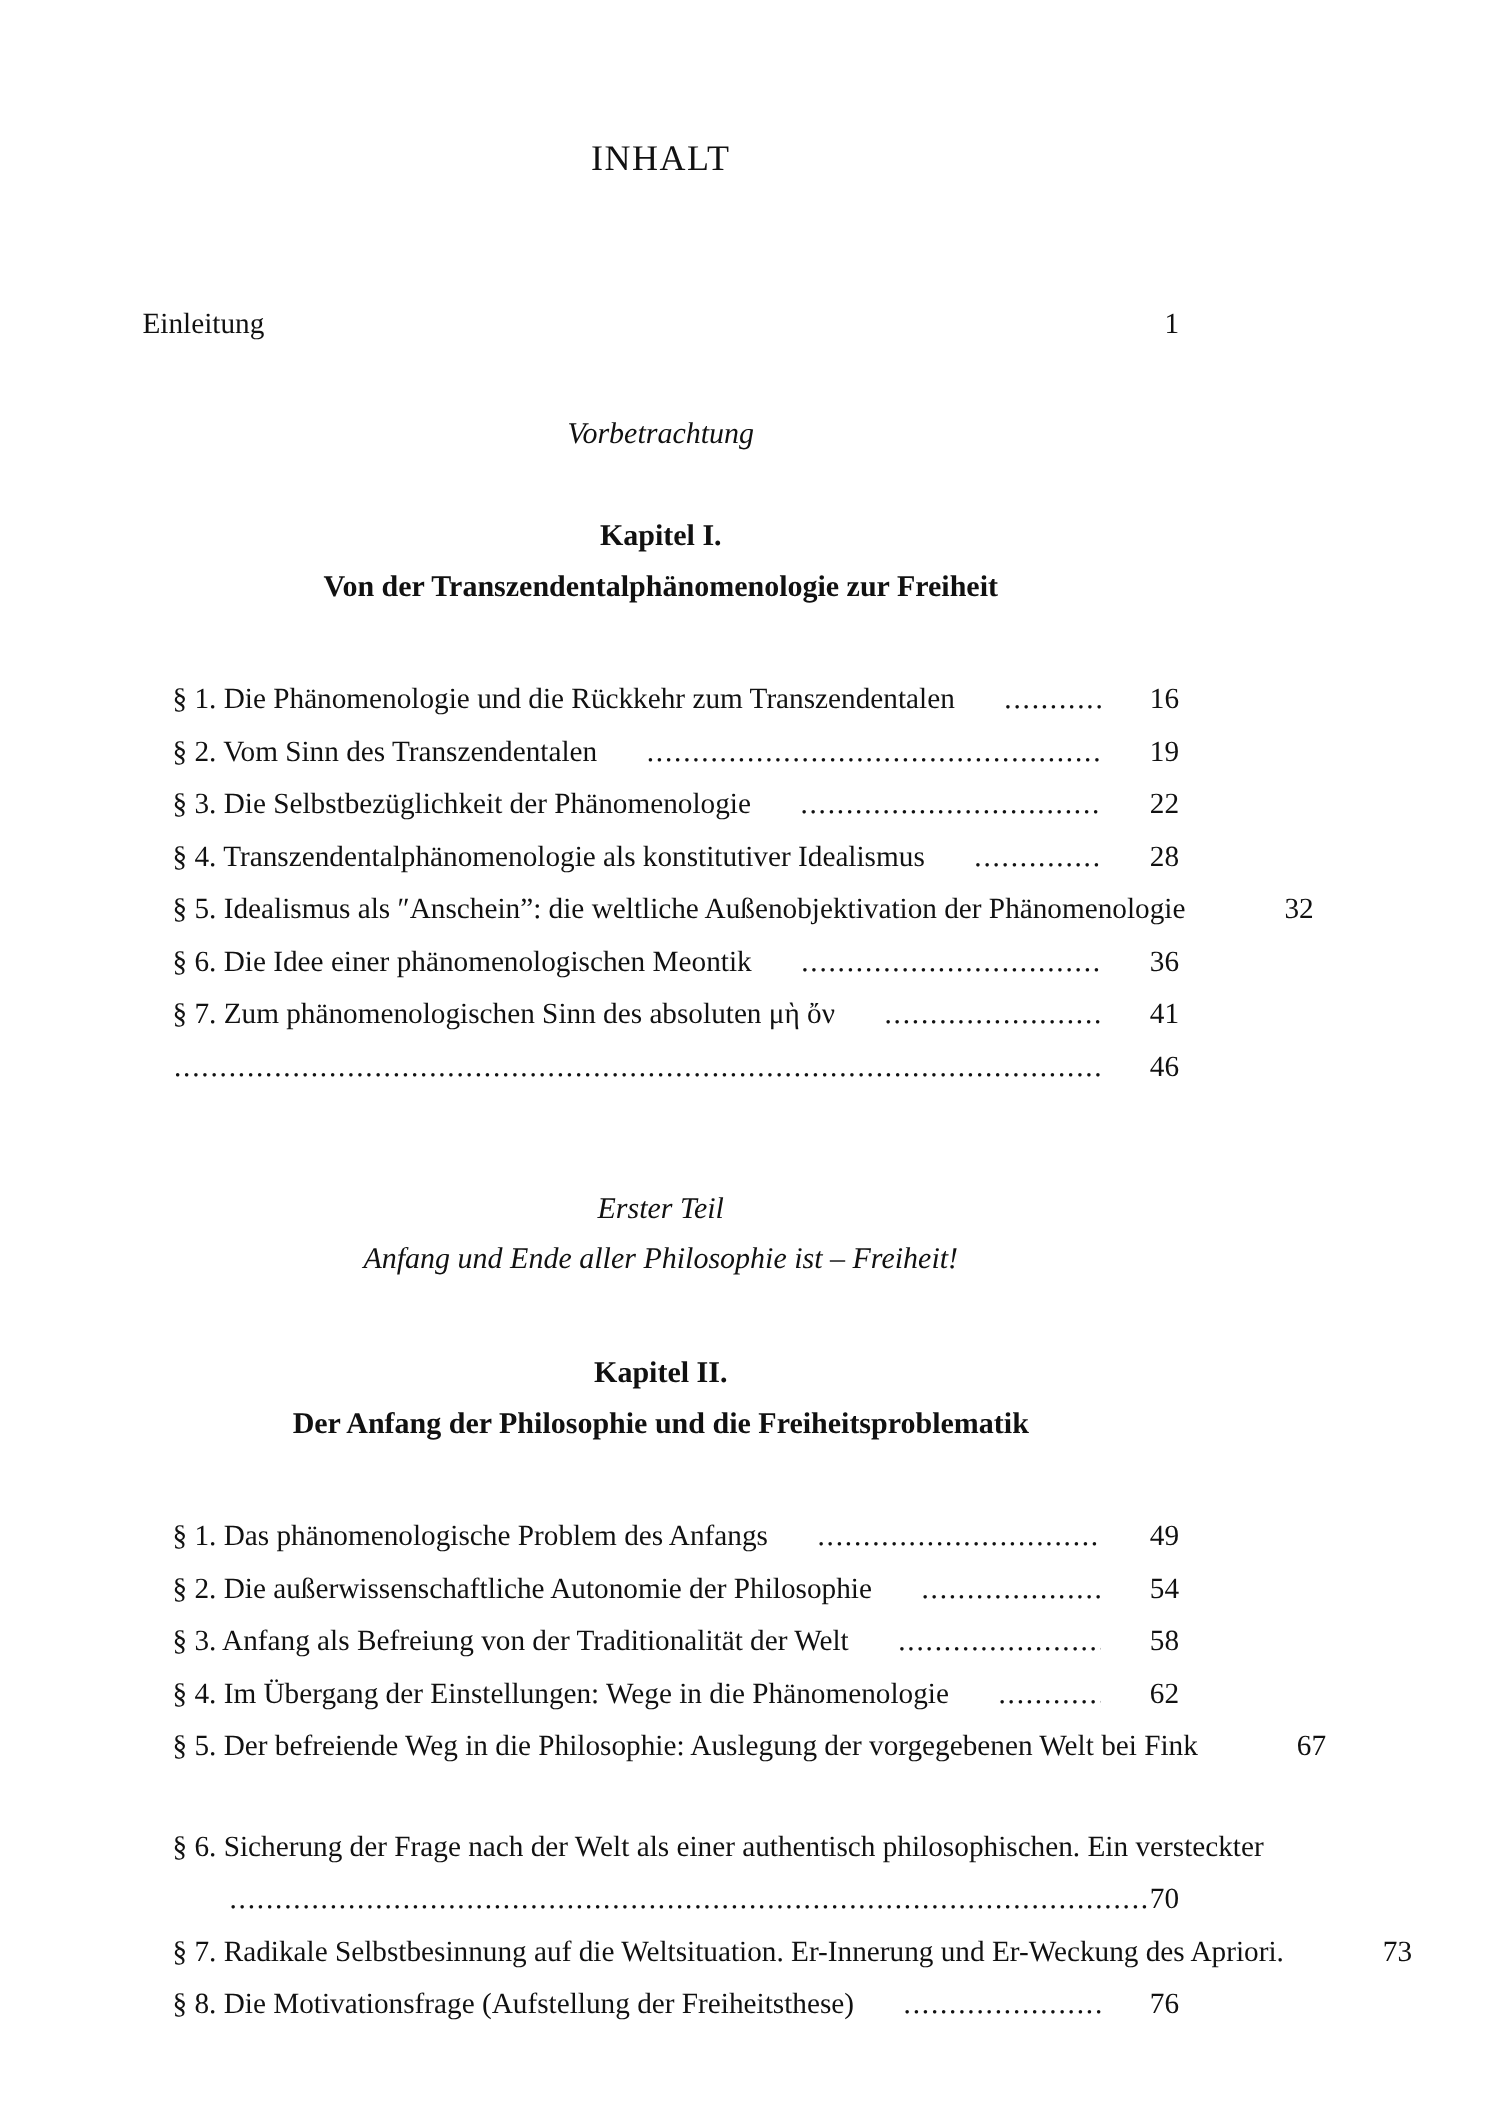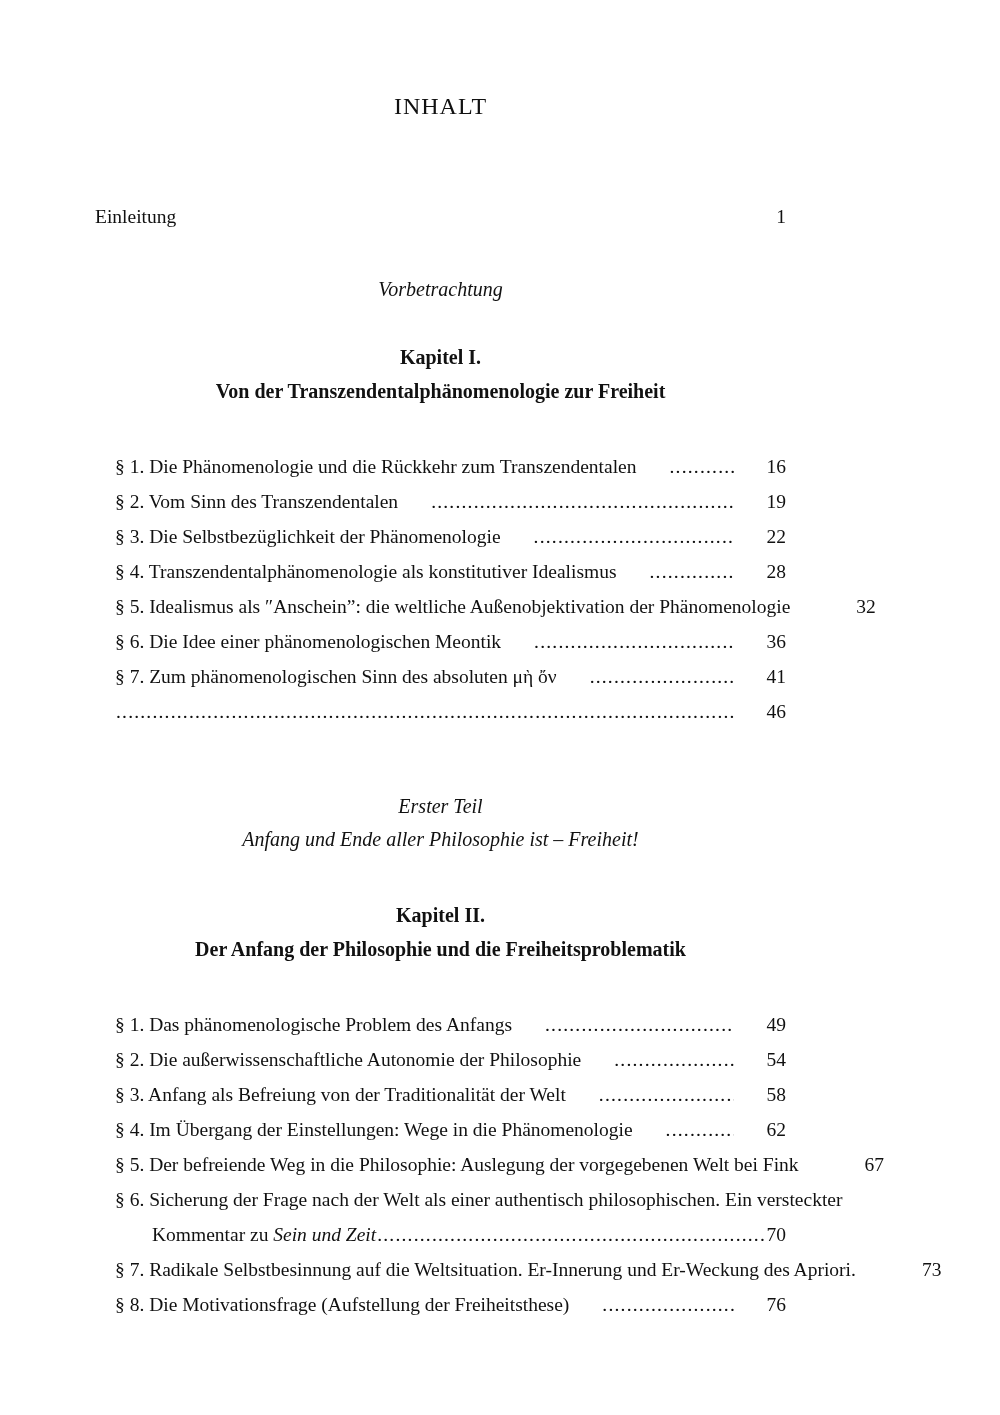--- a/index.html
+++ b/index.html
@@ -77,20 +77,21 @@
   .no-dots .leader::after { content: ""; }
   .epage {
     flex: 0 0 auto;
     text-align: right;
   }
   .two-line { display: block; }
   .two-line .line1 {
     font-size: 19.5px;
     line-height: 35px;
     white-space: nowrap;
+    margin-top: 32px;
   }
   .two-line .line2 {
     display: flex;
     align-items: baseline;
     font-size: 19.5px;
     line-height: 35px;
     padding-left: 37px;
     white-space: nowrap;
   }
   .part-block { margin-top: 65px; }
@@ -188,21 +189,20 @@
       <span class="epage">62</span>
     </div>
     <div class="entry">
       <span class="etext">§ 5. Der befreiende Weg in die Philosophie: Auslegung der vorgegebenen Welt bei Fink</span>
       <span class="leader"></span>
       <span class="epage">67</span>
     </div>
     <div class="entry two-line">
       <div class="line1">§ 6. Sicherung der Frage nach der Welt als einer authentisch philosophischen. Ein versteckter</div>
       <div class="line2">
-        <span class="etext"><span>Kommentar zu </span><i>Sein und Zeit</i></span>
         <span class="leader"></span>
         <span class="epage">70</span>
       </div>
     </div>
     <div class="entry no-dots">
       <span class="etext">§ 7. Radikale Selbstbesinnung auf die Weltsituation. Er-Innerung und Er-Weckung des Apriori.</span>
       <span class="leader"></span>
       <span class="epage">73</span>
     </div>
     <div class="entry">

